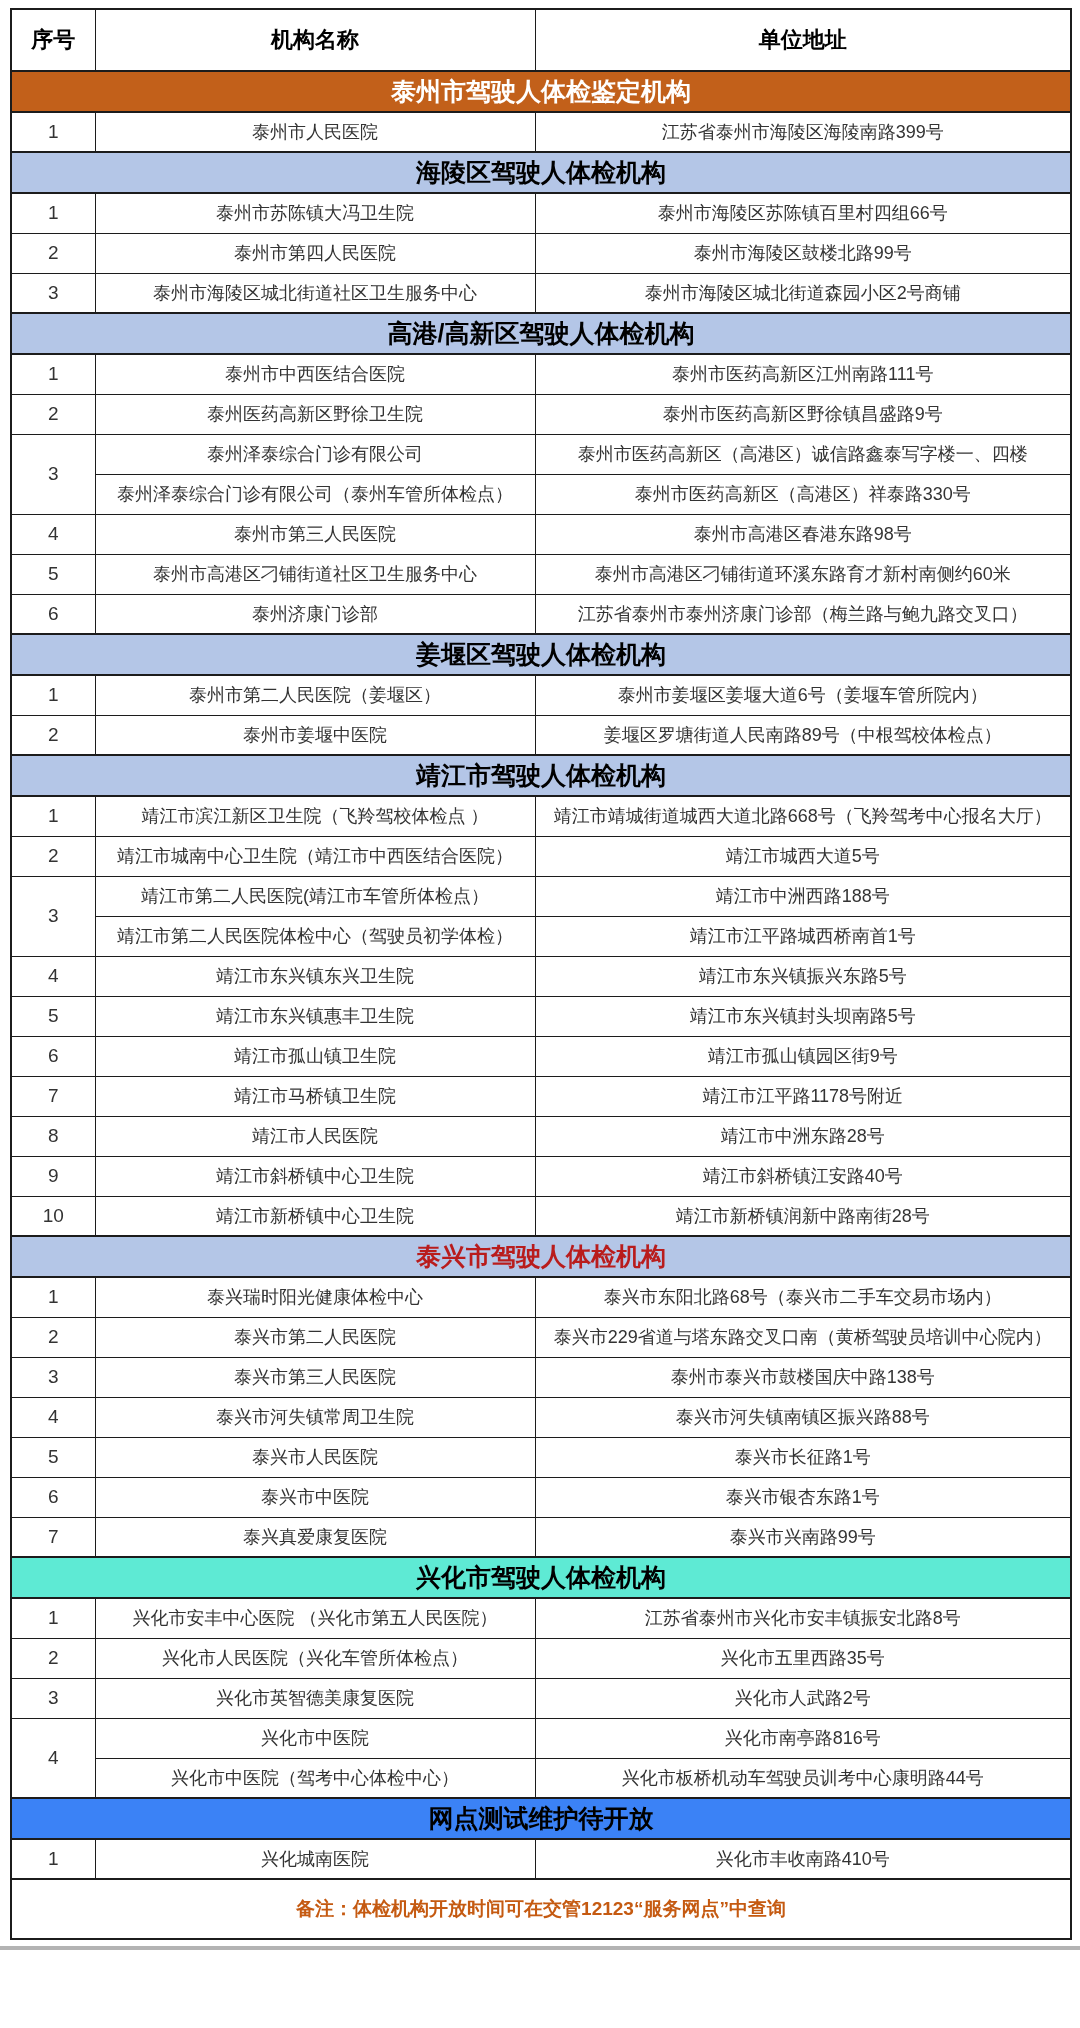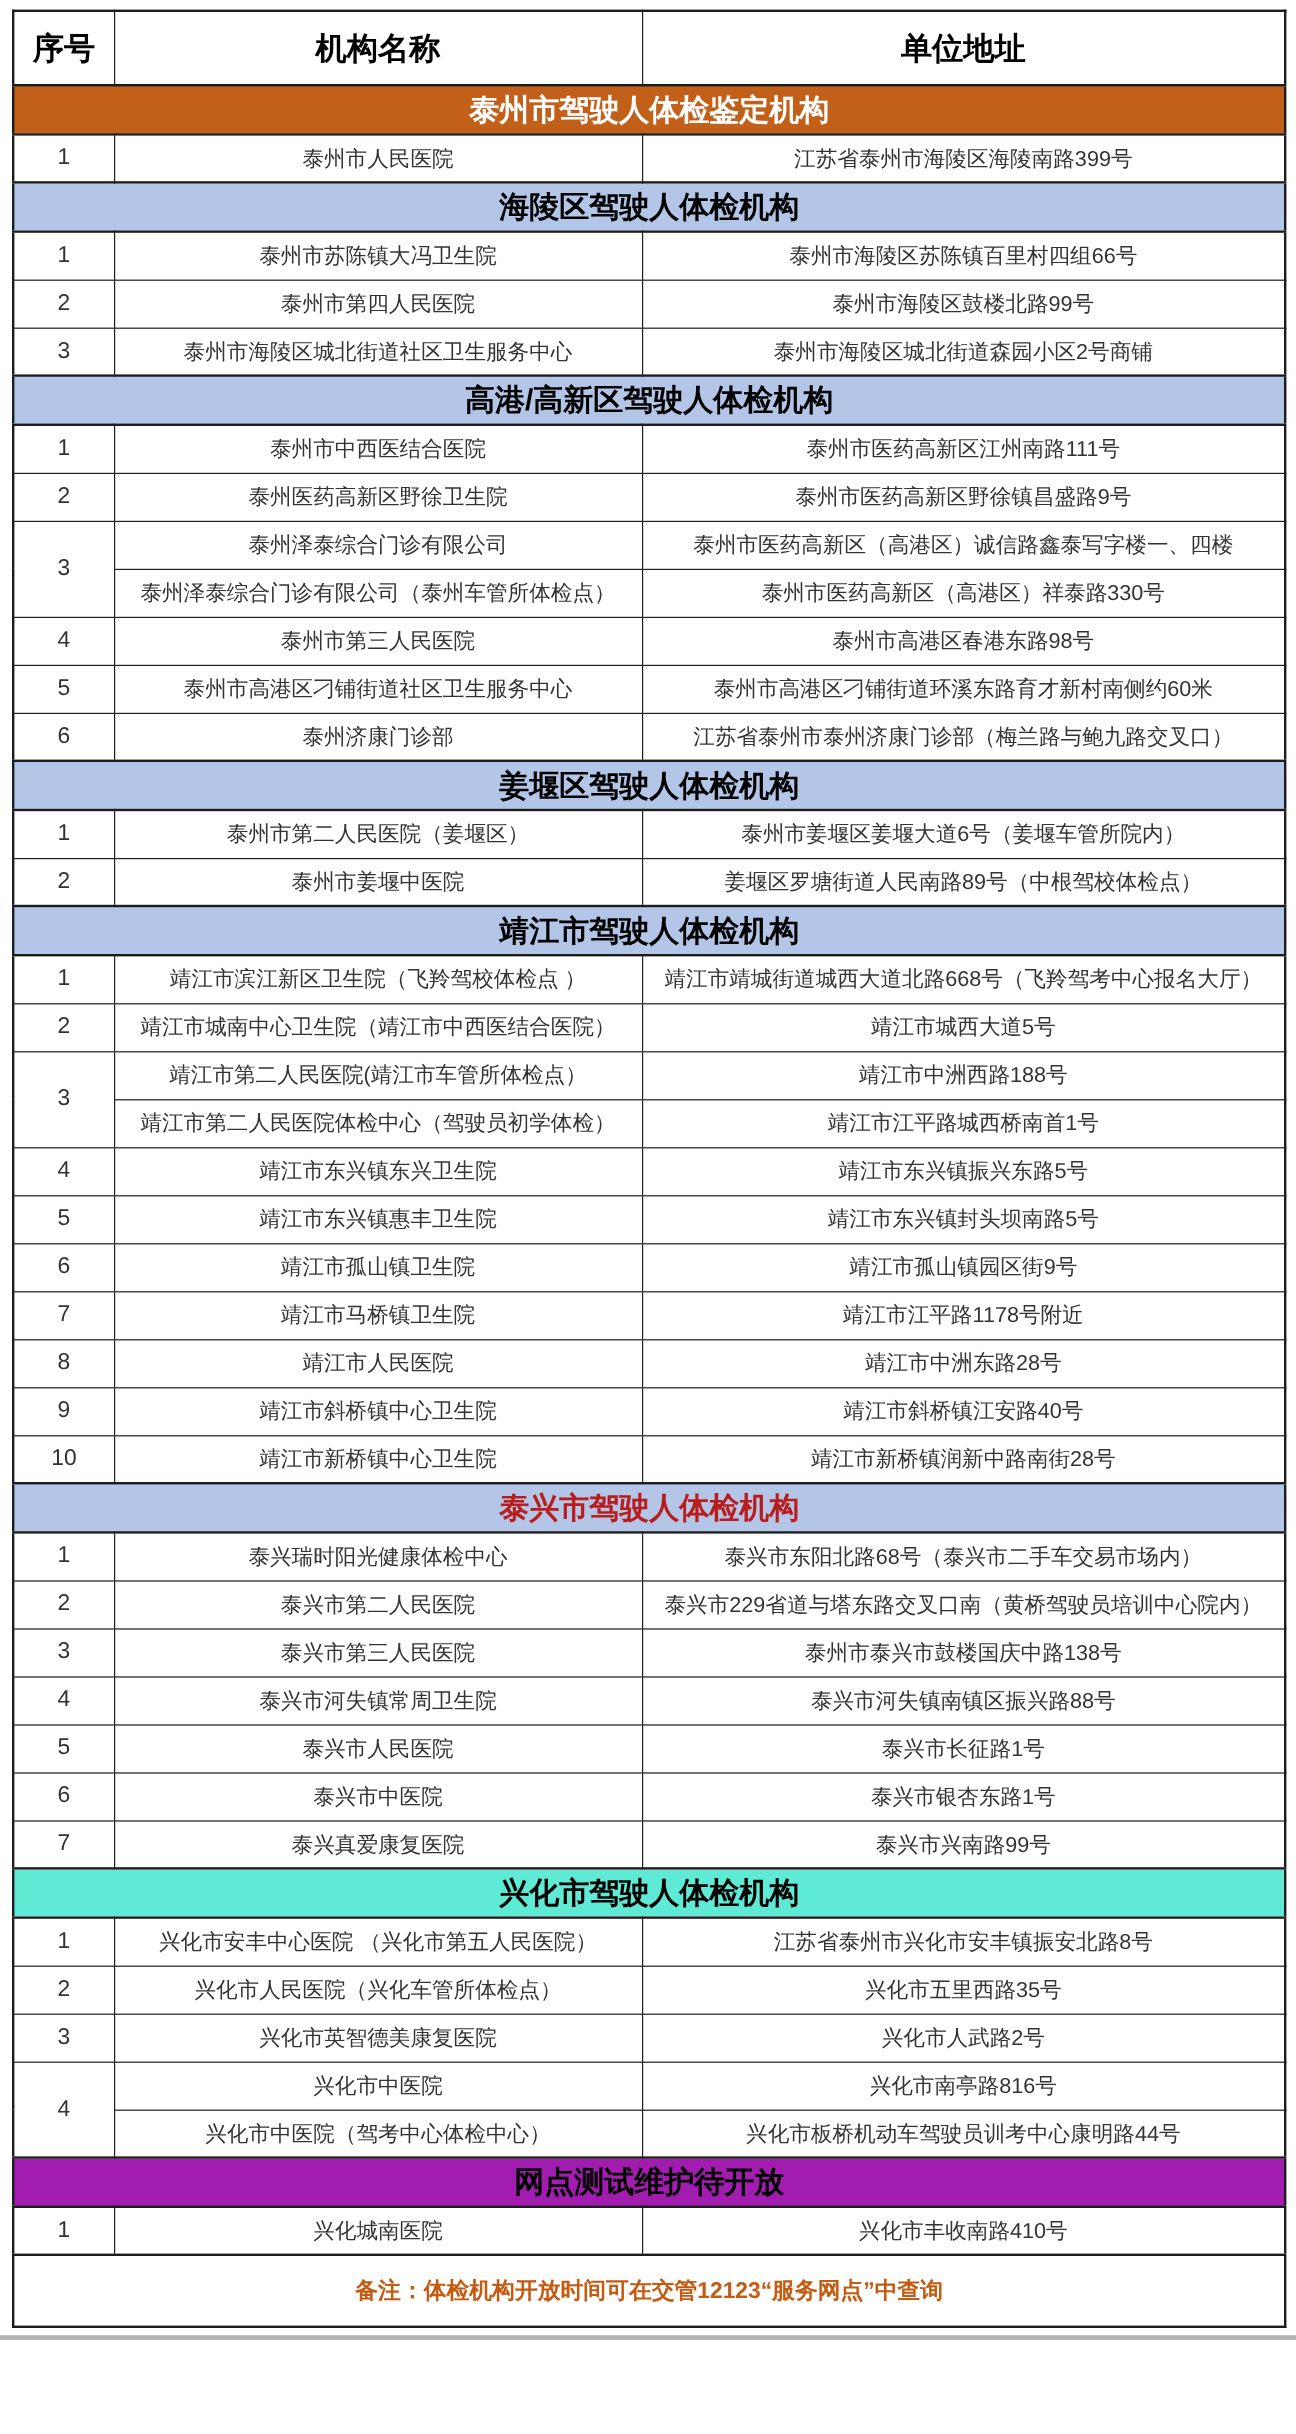--- a/index.html
+++ b/index.html
@@ -27,21 +27,21 @@
 
   td, th {
     border: 1px solid #1c1c1c;
     text-align: center;
     vertical-align: middle;
     white-space: nowrap;
     overflow: hidden;
   }
   thead th {
     height: 62px;
-    font-size: 26px;
+    font-size: 22px;
     font-weight: bold;
     color: #000000;
     background: #ffffff;
   }
   tr.section td {
     height: 41px;
     font-size: 25px;
     font-weight: bold;
     border-top-width: 2px;
     border-bottom-width: 2px;
@@ -277,21 +277,21 @@
         <tr class="data-row">
           <td class="no" rowspan="2">4</td>
           <td class="name">兴化市中医院</td>
           <td class="addr">兴化市南亭路816号</td>
         </tr>
         <tr class="data-row">
           <td class="name">兴化市中医院（驾考中心体检中心）</td>
           <td class="addr">兴化市板桥机动车驾驶员训考中心康明路44号</td>
         </tr>
         <tr class="section">
-          <td colspan="3" style="background: #a21caf; color: rgb(0, 0, 0);">网点测试维护待开放</td>
+          <td colspan="3" style="background: #3b82f6; color: rgb(0, 0, 0);">网点测试维护待开放</td>
         </tr>
         <tr class="data-row">
           <td class="no" rowspan="1">1</td>
           <td class="name">兴化城南医院</td>
           <td class="addr">兴化市丰收南路410号</td>
         </tr>
       </tbody>
     <tfoot>
       <tr>
         <td colspan="3" id="footer-note" style="color: rgb(197, 90, 17);">备注：体检机构开放时间可在交管12123“服务网点”中查询</td>

